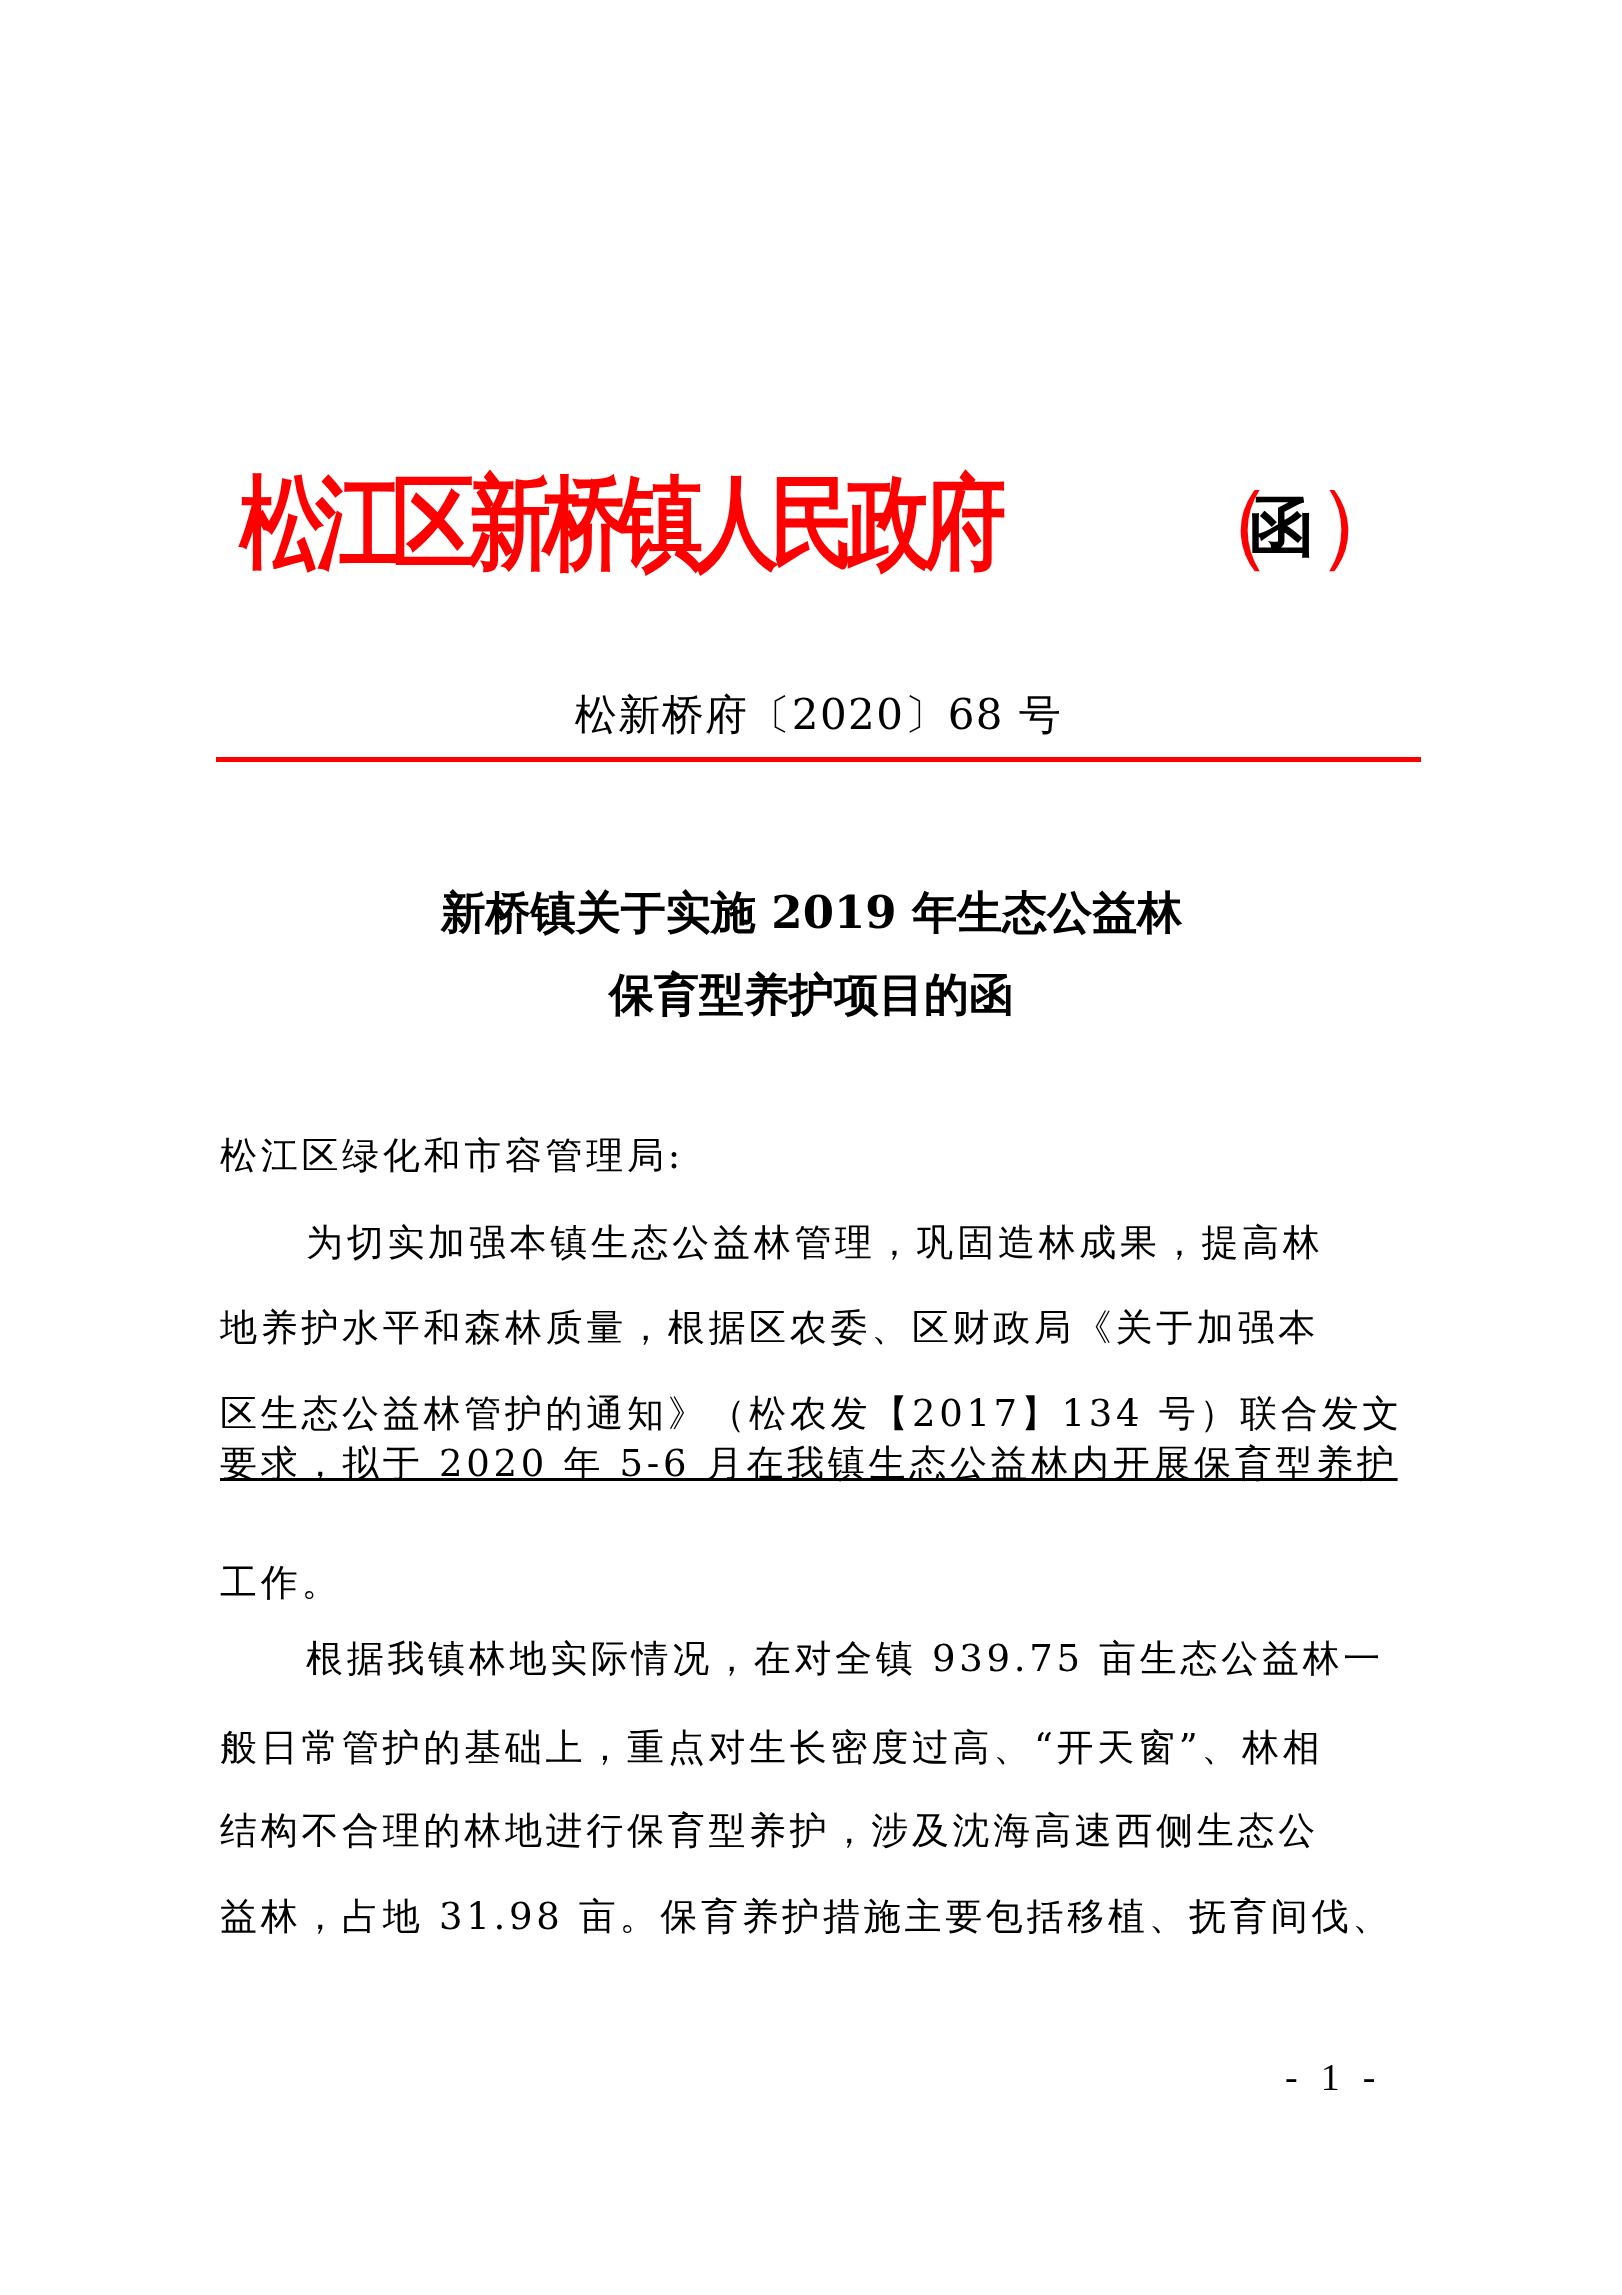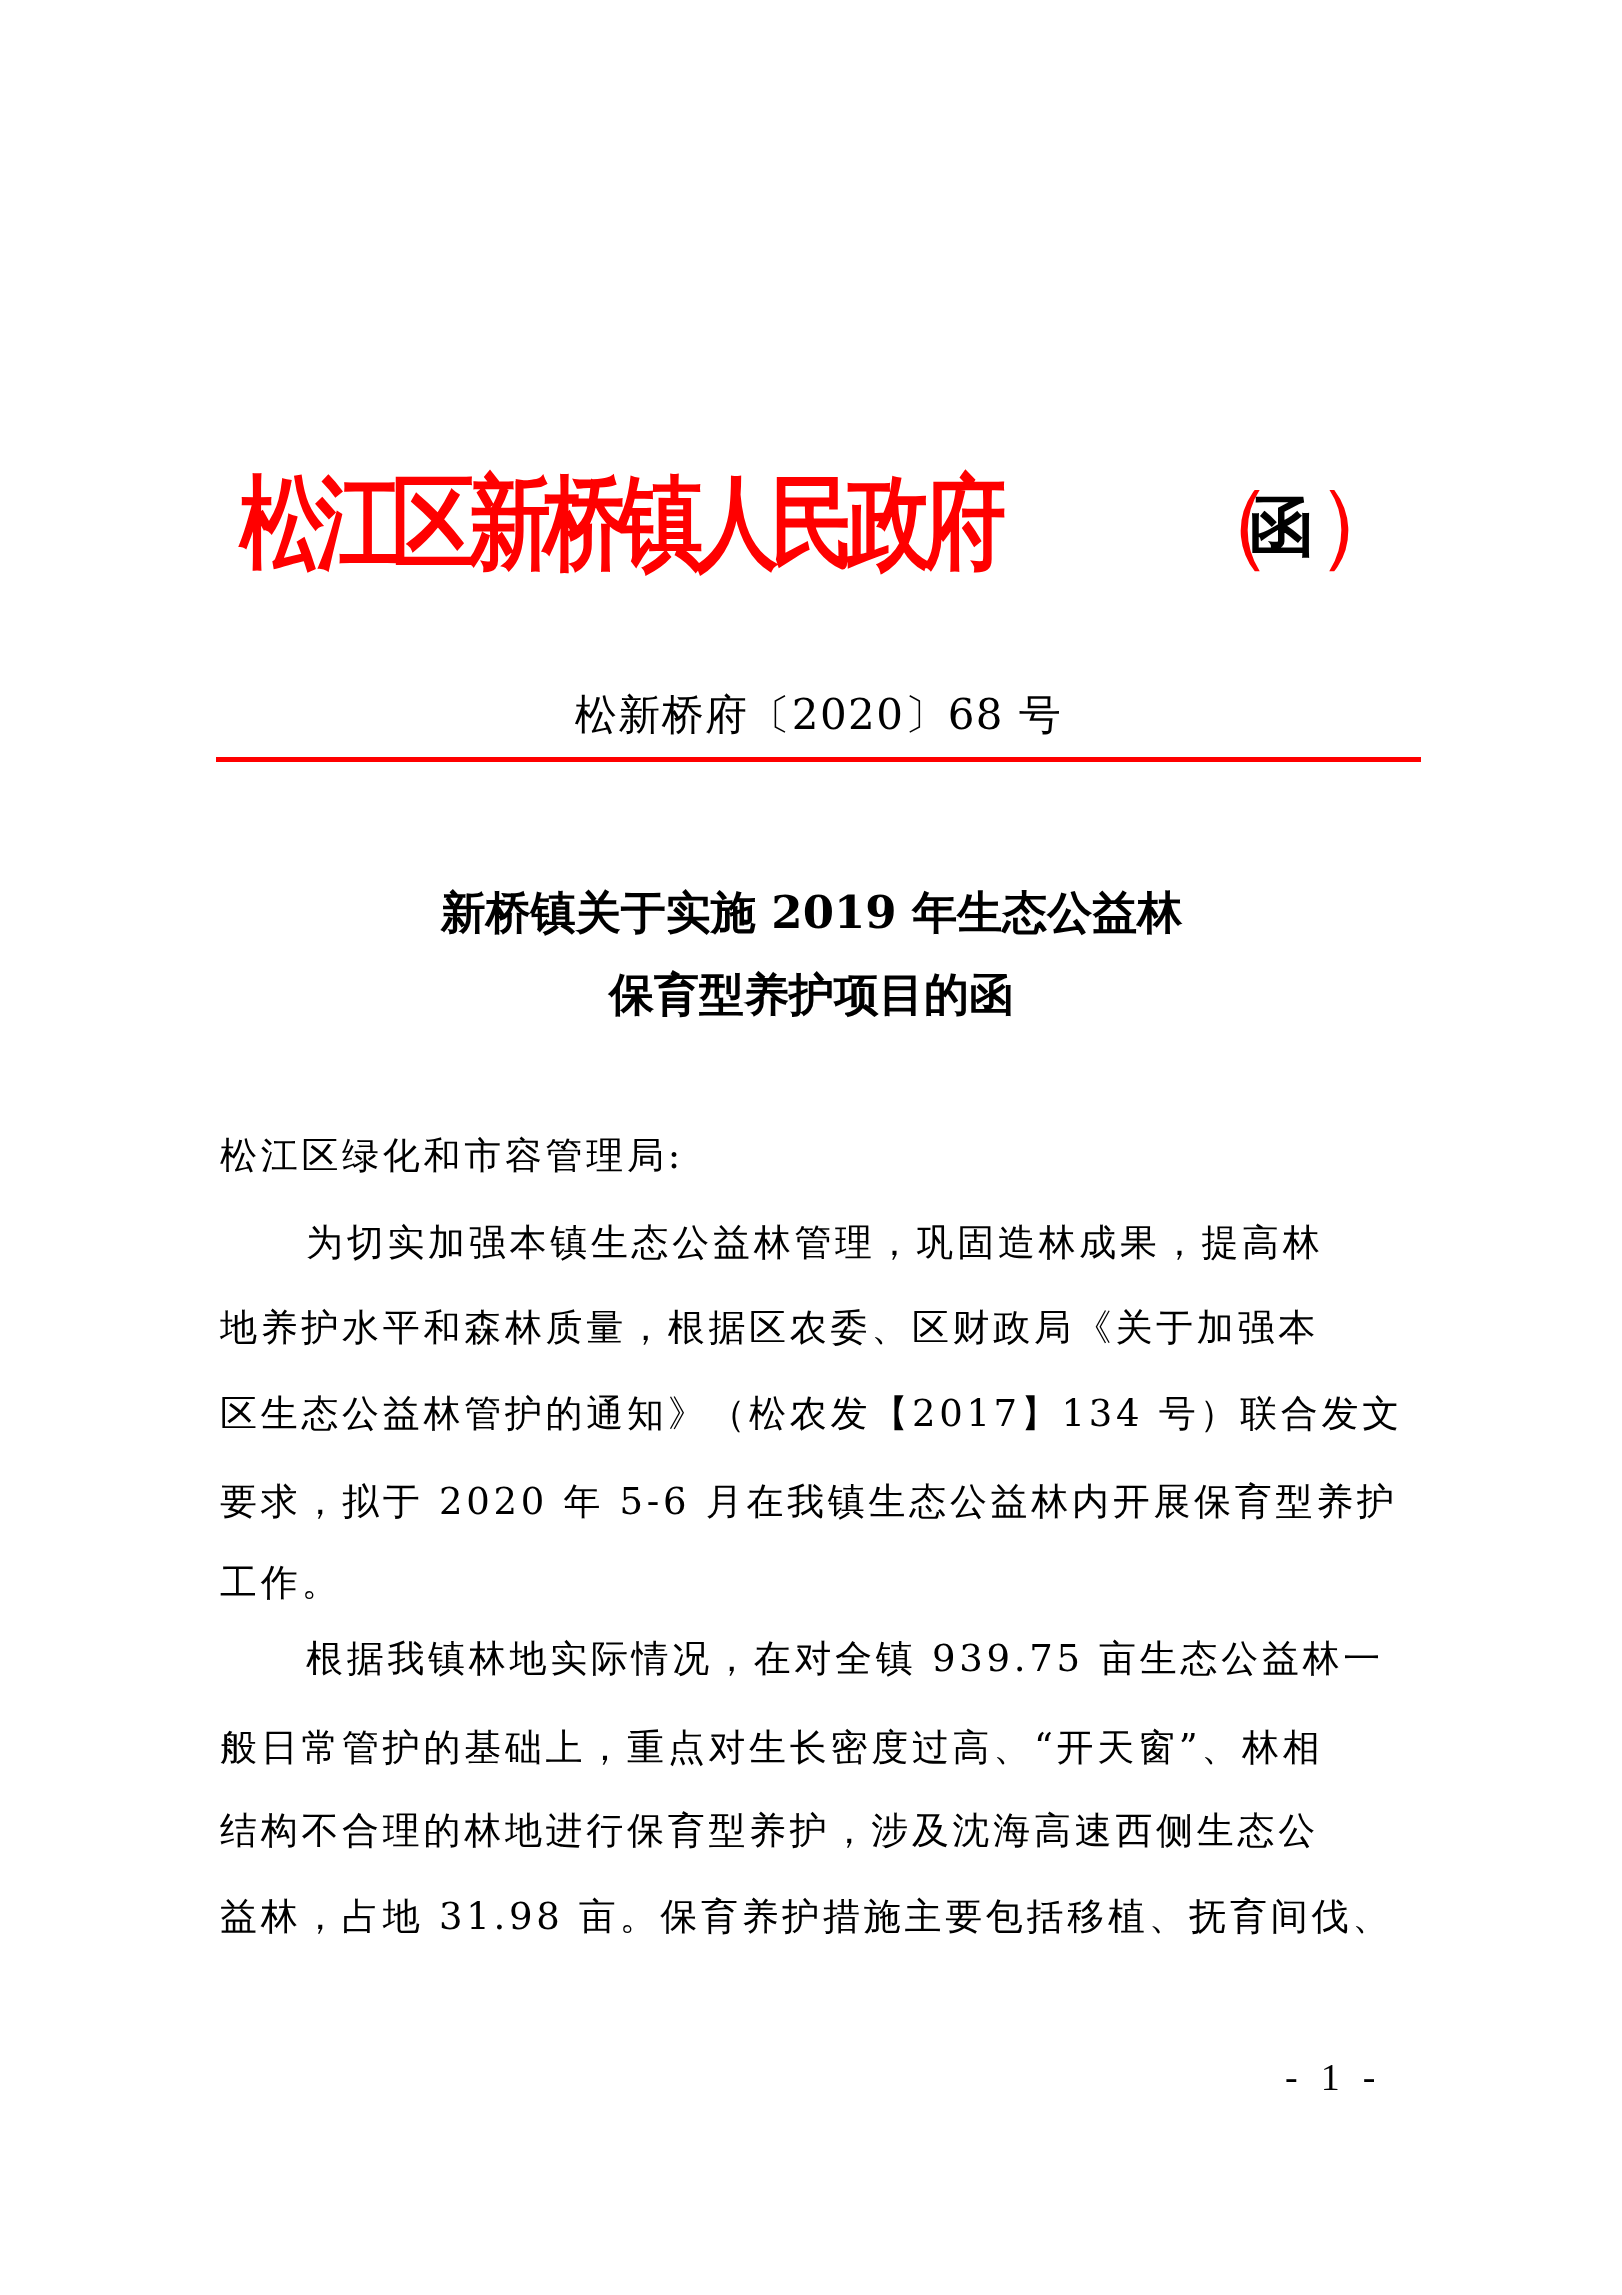--- a/index.html
+++ b/index.html
@@ -48,21 +48,21 @@
 <div class="abs red-rule"></div>
 
 <div class="abs subject l1">新桥镇关于实施 2019 年生态公益林</div>
 <div class="abs subject l2">保育型养护项目的函</div>
 
 <div class="abs line" style="top:1132px;">松江区绿化和市容管理局:</div>
 
 <div class="abs line indent" style="top:1219px;">为切实加强本镇生态公益林管理，巩固造林成果，提高林</div>
 <div class="abs line" style="top:1304px;">地养护水平和森林质量，根据区农委、区财政局《关于加强本</div>
 <div class="abs line" style="top:1390px;">区生态公益林管护的通知》（松农发【2017】134 号）联合发文</div>
-<div class="abs line" style="top:1478px;">要求，拟于 2020 年 5-6 月在我镇生态公益林内开展保育型养护</div>
+<div class="abs line" style="top:1440px;text-decoration:underline;">要求，拟于 2020 年 5-6 月在我镇生态公益林内开展保育型养护</div>
 <div class="abs line" style="top:1559px;">工作。</div>
 
 <div class="abs line indent" style="top:1635px;">根据我镇林地实际情况，在对全镇 939.75 亩生态公益林一</div>
 <div class="abs line" style="top:1724px;">般日常管护的基础上，重点对生长密度过高、“开天窗”、林相</div>
 <div class="abs line" style="top:1807px;">结构不合理的林地进行保育型养护，涉及沈海高速西侧生态公</div>
 <div class="abs line" style="top:1893px;">益林，占地 31.98 亩。保育养护措施主要包括移植、抚育间伐、</div>
 
 <div class="abs page-num">- 1 -</div>
 
 

